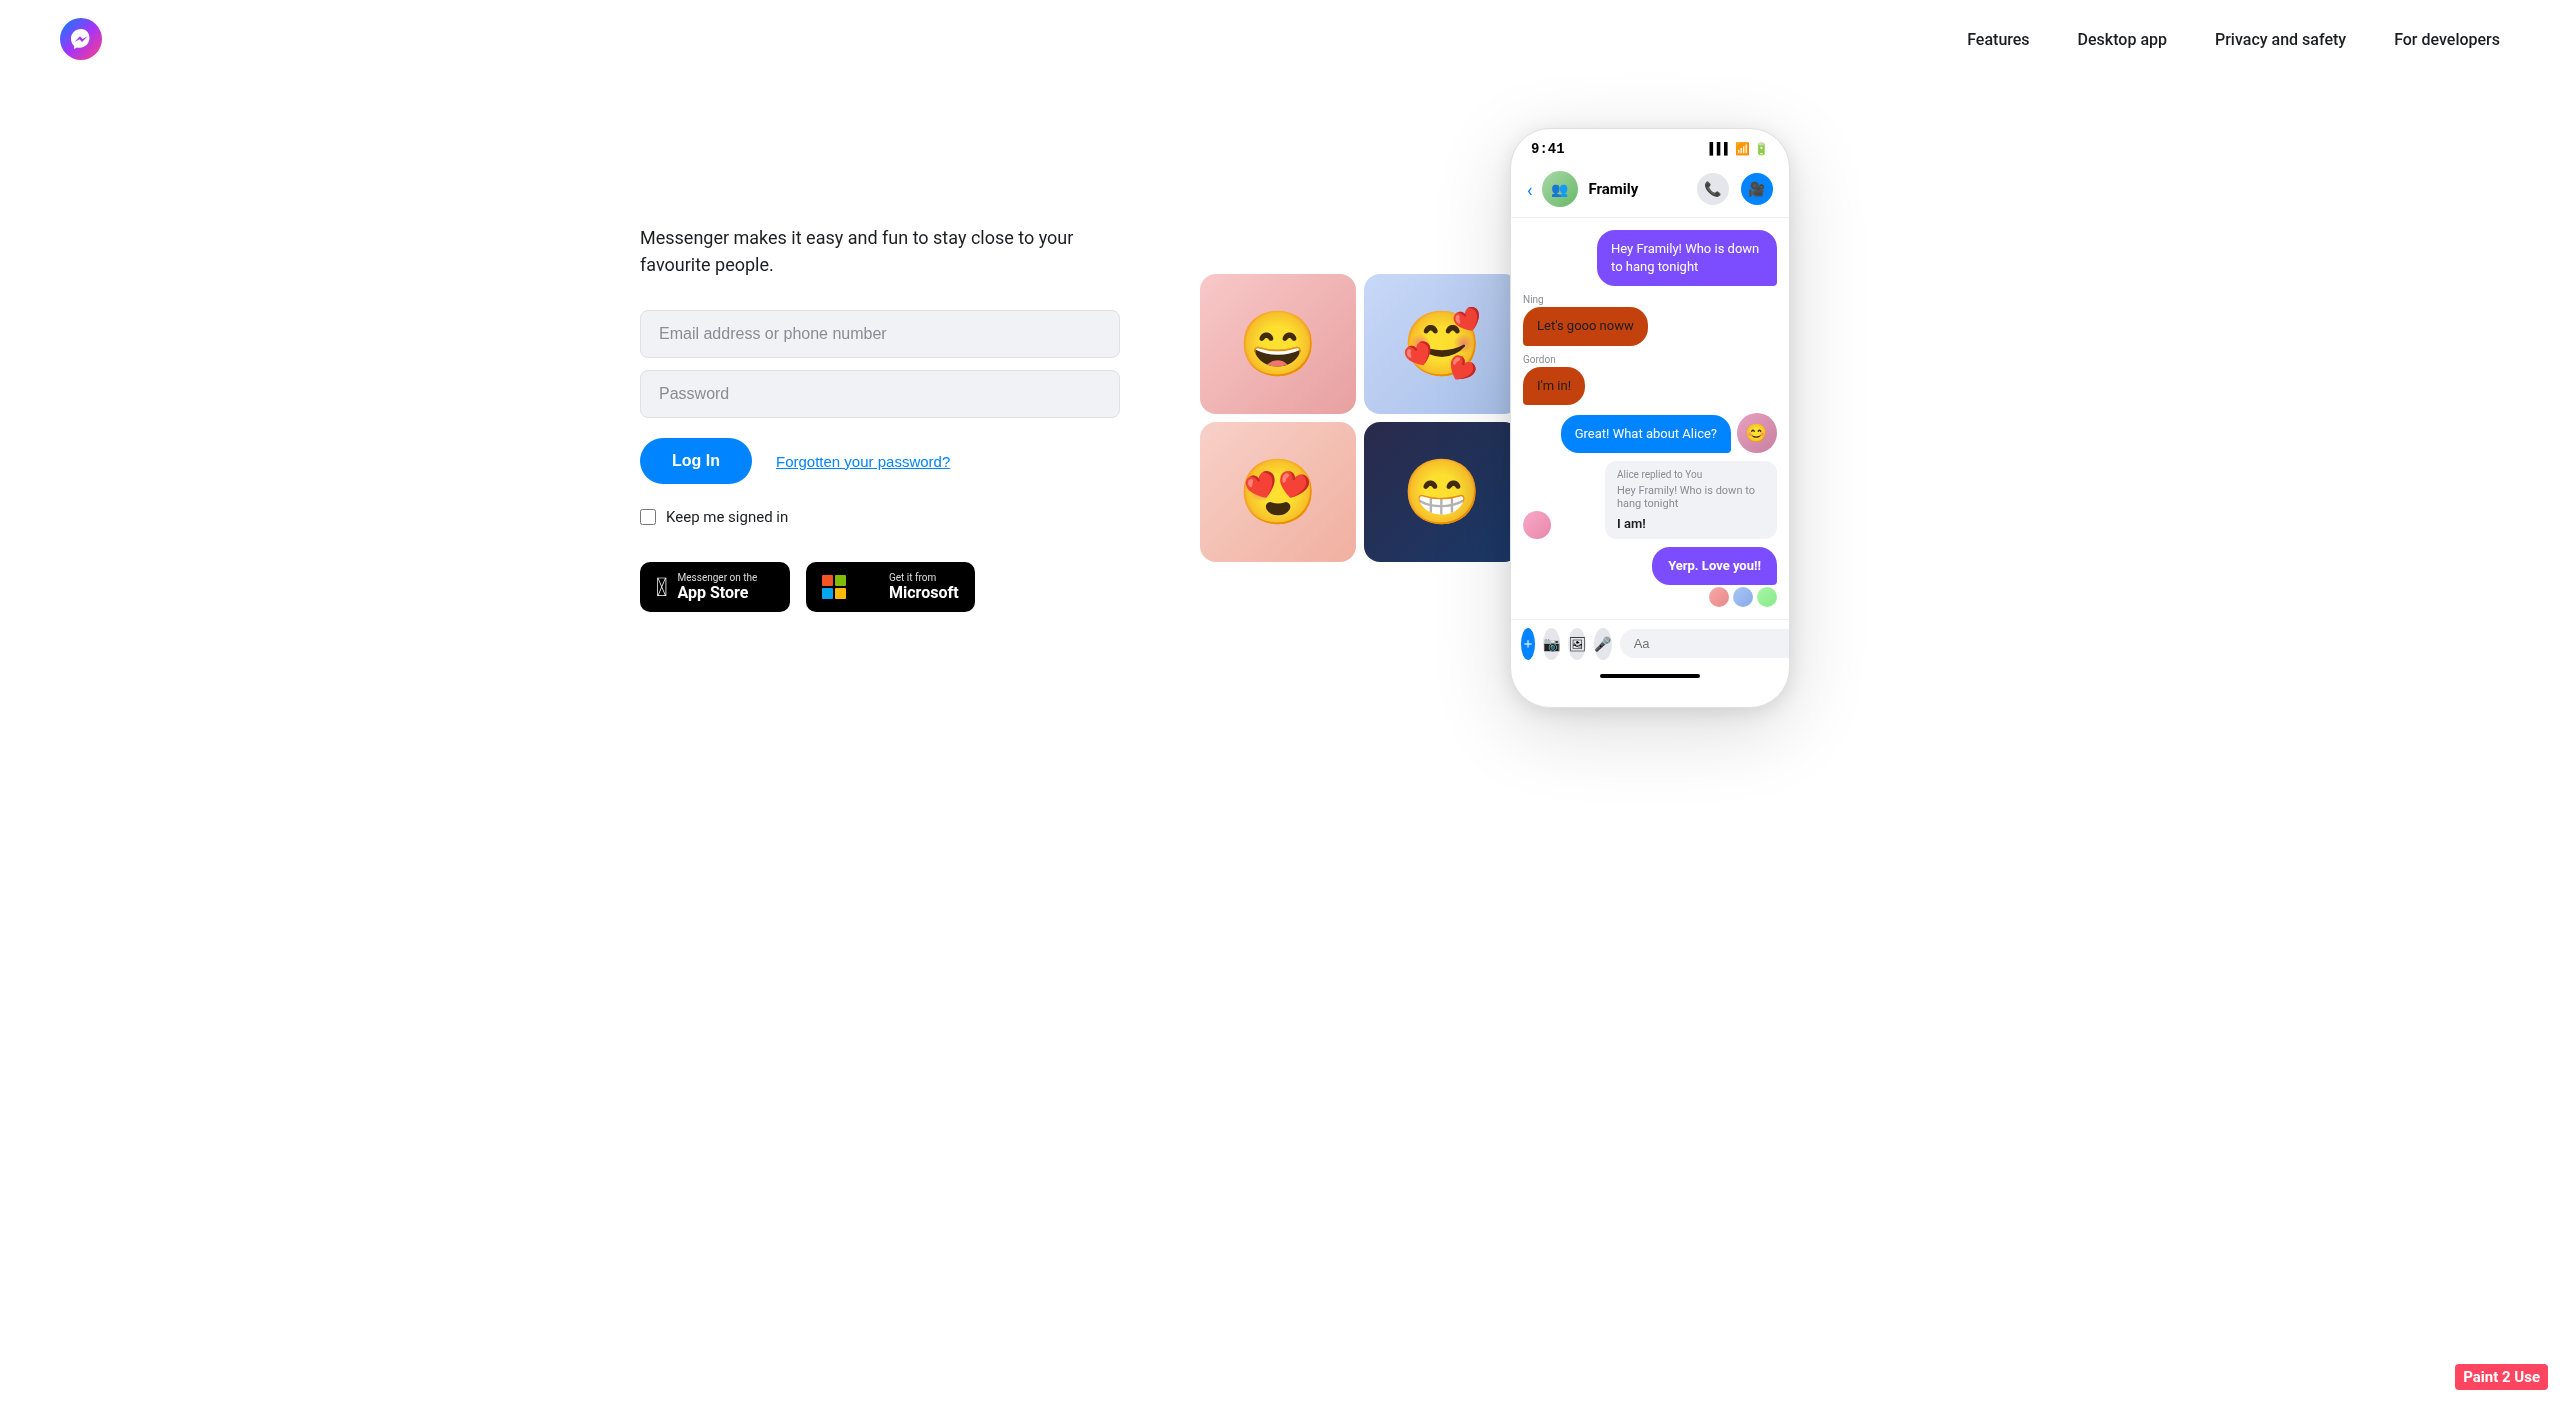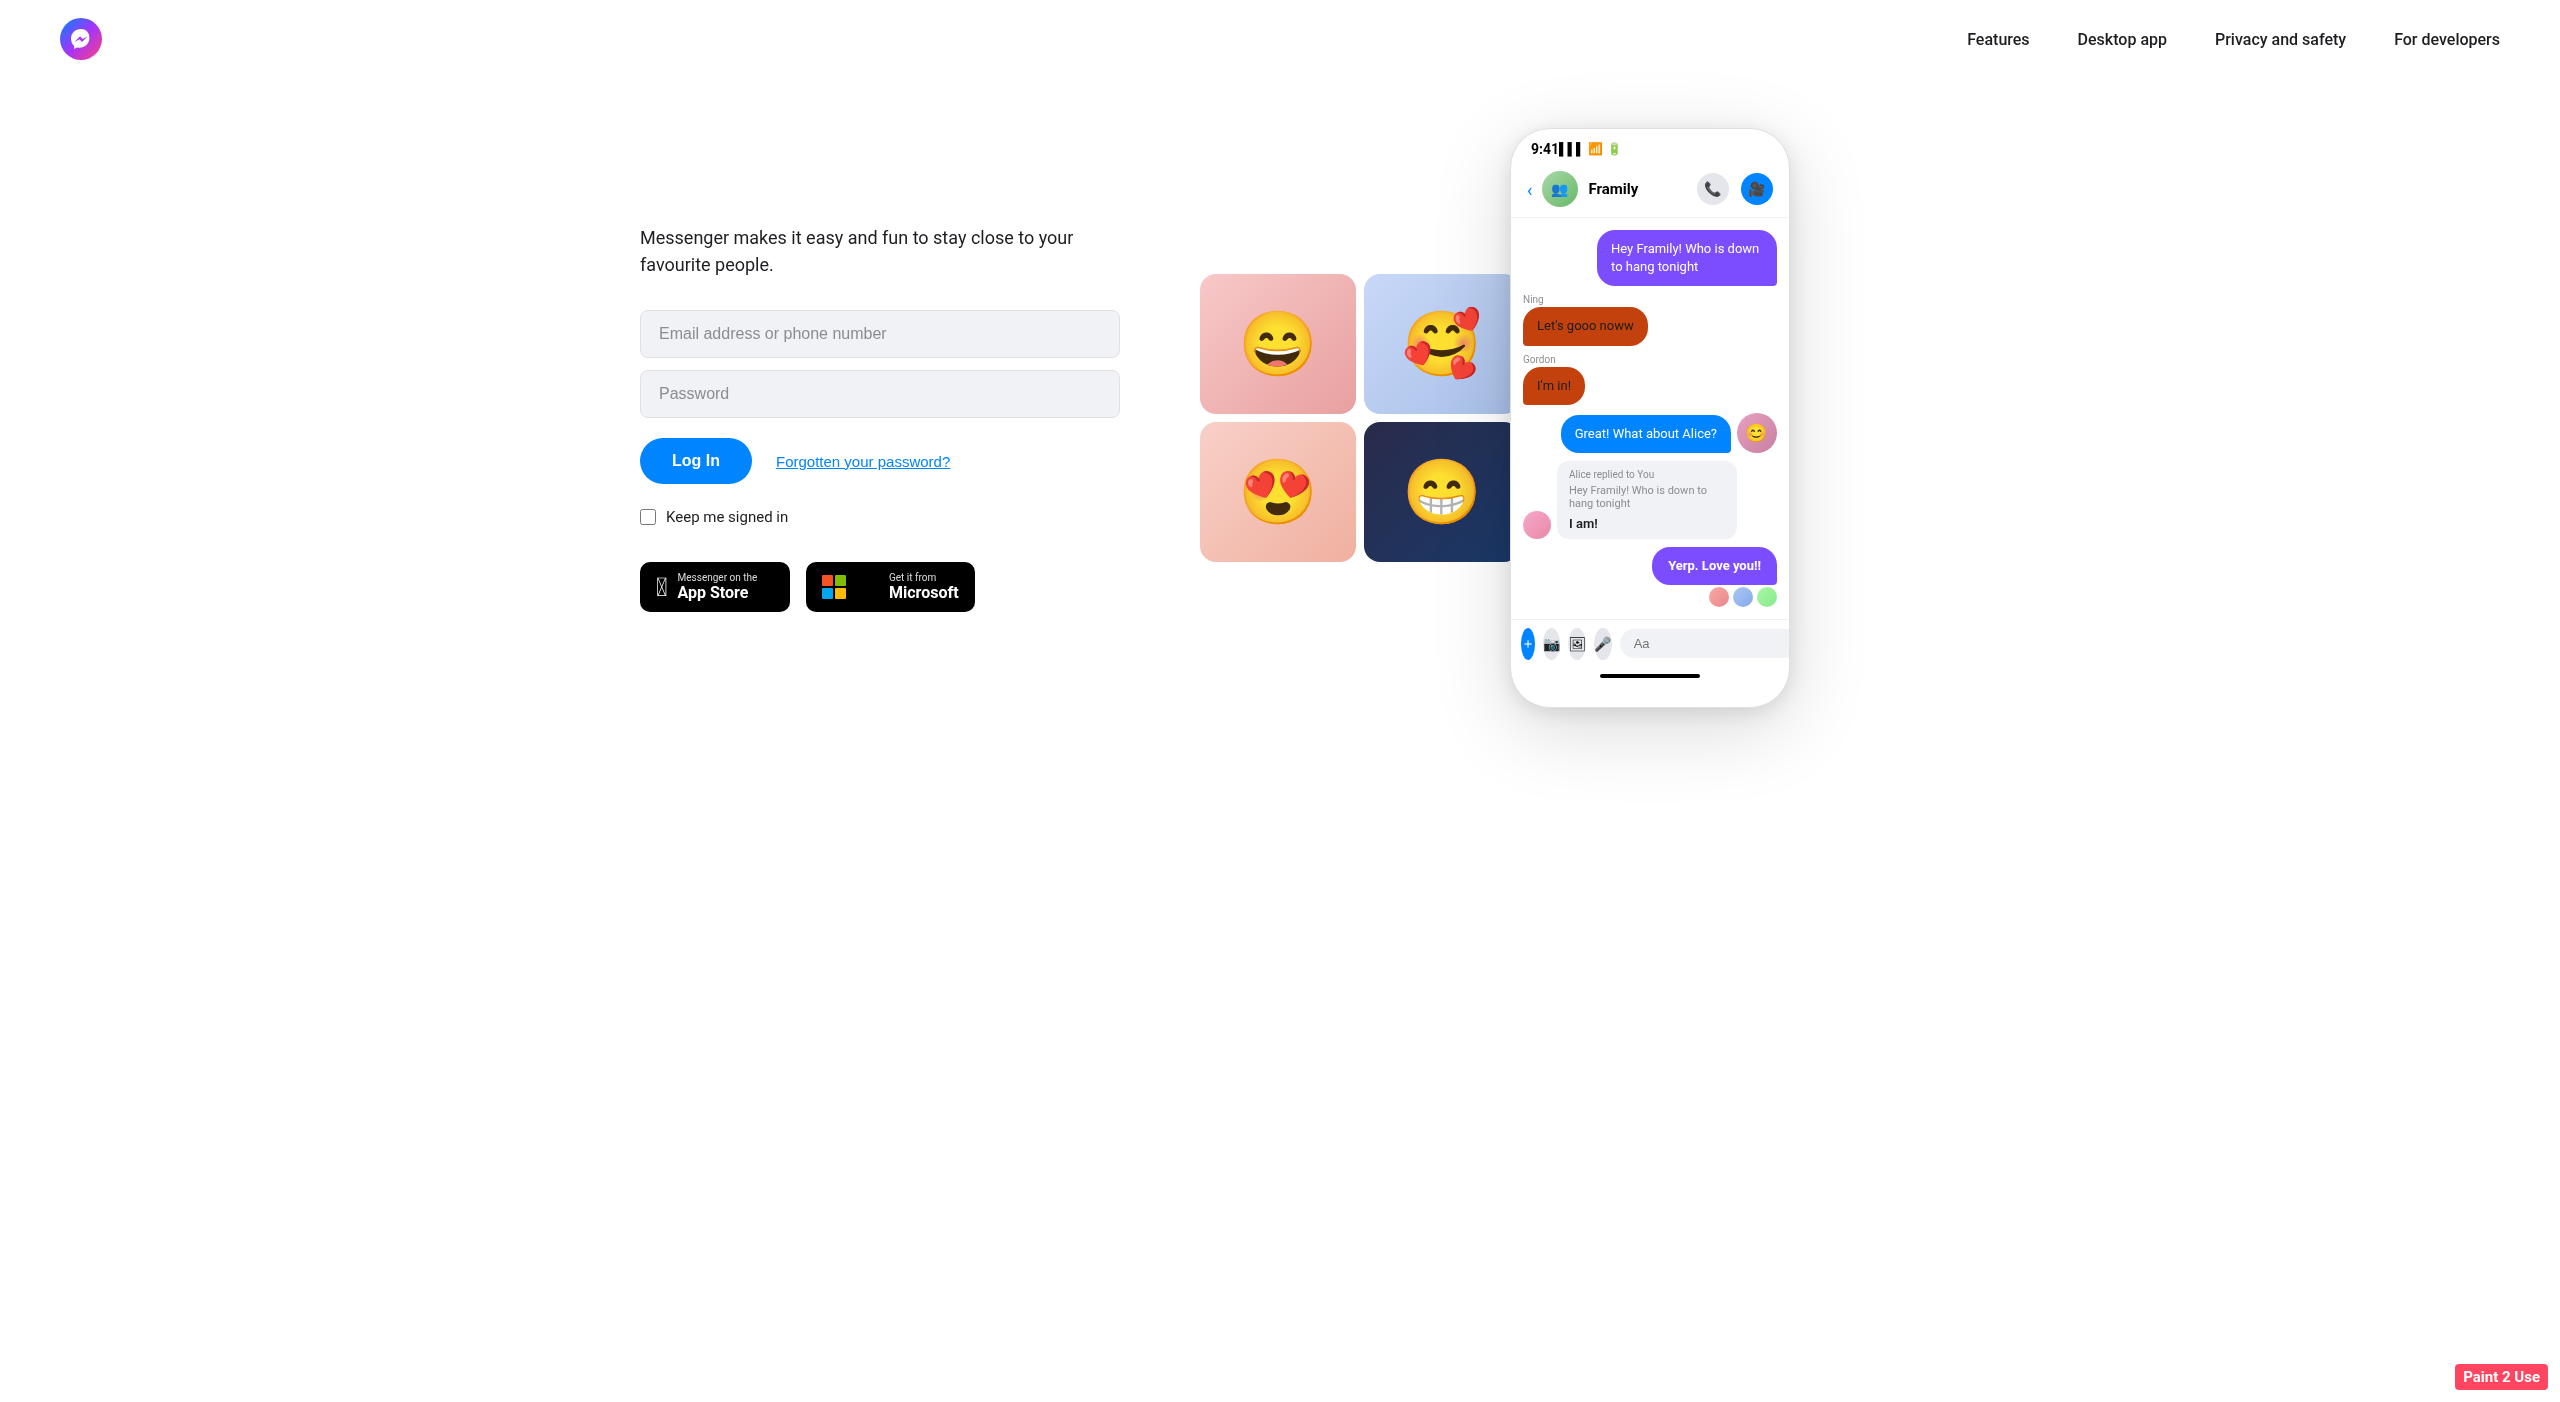--- a/index.html
+++ b/index.html
@@ -222,24 +222,26 @@
       border-radius: 40px;
       width: 280px;
       min-height: 580px;
       box-shadow: 0 20px 80px rgba(0,0,0,0.15), 0 4px 20px rgba(0,0,0,0.1);
       overflow: hidden;
       border: 1px solid #e0e0e0;
     }
 
     .phone-status-bar {
       display: flex;
+      justify-content: space-between;
       align-items: center;
       padding: 12px 20px 6px;
       font-size: 13px;
       font-weight: 600;
+      font-family: Liberation Mono, monospace;
     }
     .status-time { font-weight: 700; font-size: 14px; }
     .status-icons { display: flex; align-items: center; gap: 4px; font-size: 12px; }
 
     .phone-header {
       display: flex;
       align-items: center;
       padding: 8px 16px 10px;
       border-bottom: 1px solid #f0f0f0;
       gap: 10px;
@@ -329,20 +331,21 @@
       background: linear-gradient(135deg, #f8a8c8, #e888a8);
       flex-shrink: 0;
     }
     .reply-bubble {
       background: #f0f2f5;
       border-radius: 12px;
       padding: 8px 12px;
       font-size: 12px;
       color: #1c1e21;
       max-width: 180px;
+      margin-left: 48px;
     }
     .reply-label {
       font-size: 10px;
       color: #8a8d91;
       margin-bottom: 4px;
     }
     .reply-original {
       font-size: 11px;
       color: #8a8d91;
       margin-top: 3px;

